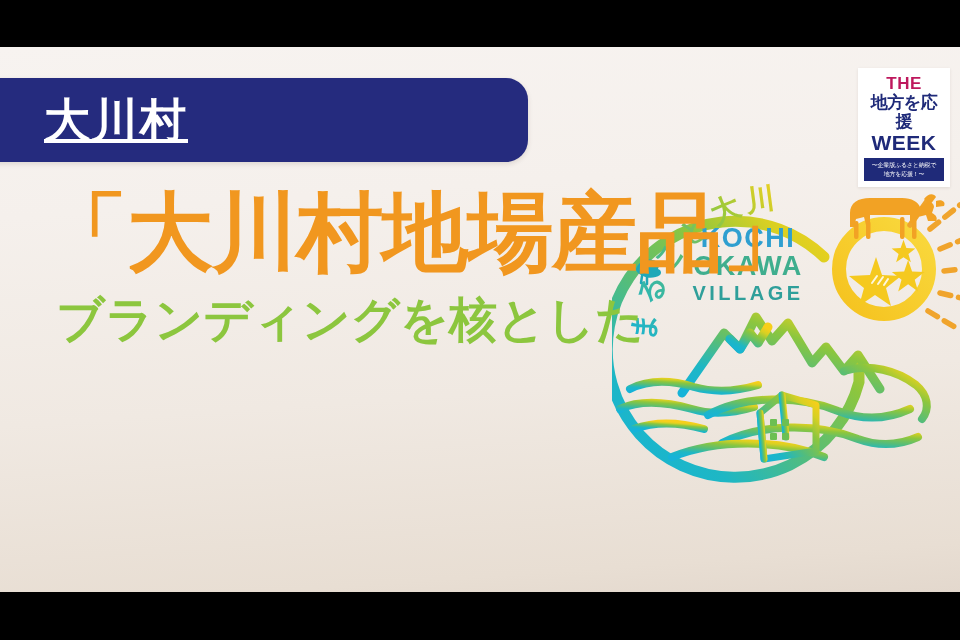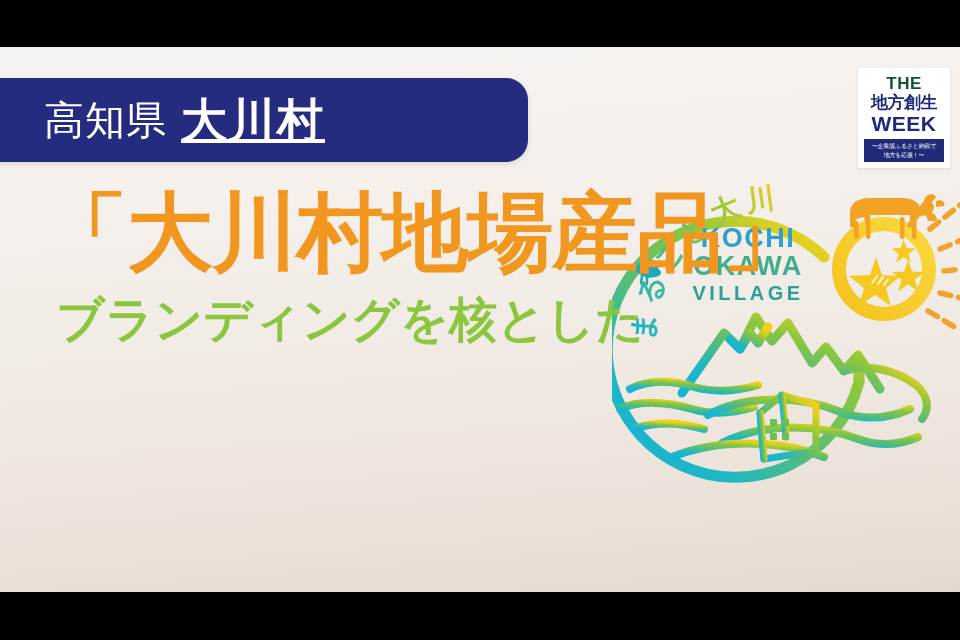--- a/index.html
+++ b/index.html
@@ -125,21 +125,21 @@
     top: 21px;
     width: 92px;
     background: #ffffff;
     padding: 7px 6px 6px 6px;
     box-sizing: border-box;
     text-align: center;
     z-index: 7;
     box-shadow: 0 1px 3px rgba(60,40,30,0.10);
   }
   #week-logo .wl-the {
-    color: #14532d;
+    color: #be185d;
     font-size: 17px;
     font-weight: 700;
     line-height: 1.05;
     letter-spacing: 0.5px;
   }
   #week-logo .wl-jp {
     color: #1f2a79;
     font-size: 17px;
     font-weight: 700;
     line-height: 1.12;
@@ -177,32 +177,31 @@
 <body>
 
 <div id="slide">
 
   <div class="bar bar-top"></div>
   <div class="bar bar-bottom"></div>
 
   <div id="stage">
 
     <div id="badge">
-      <span class="pref">高知県</span>
       <span class="village">大川村</span>
     </div>
 
     <div id="headline">
       <div class="hl-main">「大川村地場産品」</div>
       <div class="hl-green">ブランディングを核とした</div>
     </div>
 
     <div id="week-logo">
       <div class="wl-the">THE</div>
-      <div class="wl-jp">地方創生</div>
+      <div class="wl-jp">地方を応援</div>
       <div class="wl-week">WEEK</div>
       <div class="wl-tag">
         <div>〜企業版ふるさと納税で</div>
         <div>地方を応援！〜</div>
       </div>
     </div>
 
     <div id="village-mark">
       <svg viewBox="0 0 348 330" xmlns="http://www.w3.org/2000/svg">
         <defs>

